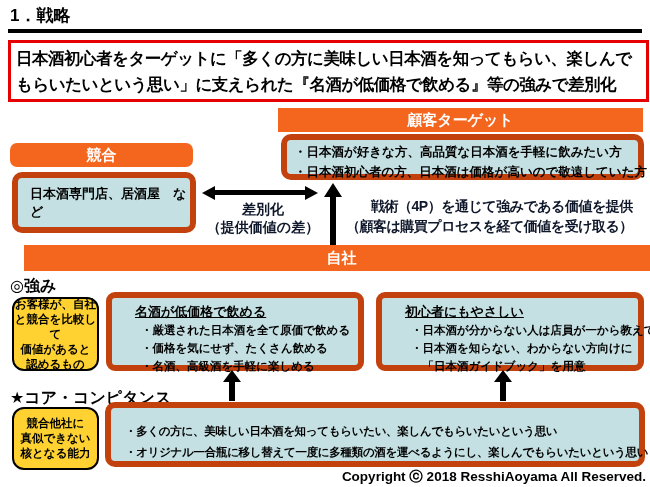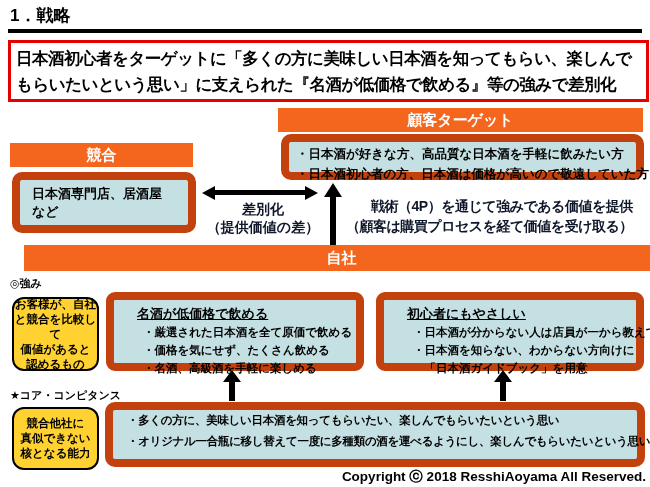--- a/index.html
+++ b/index.html
@@ -8,60 +8,60 @@
 
   #page-title{position:absolute;left:10px;top:4px;font-size:17px;font-weight:bold;color:#000;}
   #title-rule{position:absolute;left:8px;top:29px;width:634px;height:4px;background:#000;}
 
   #headline-box{position:absolute;left:8px;top:40px;width:625px;height:52px;
     border:3px solid #e60000;background:#fff;padding:2px 5px;}
   .headline-line{font-size:16.5px;font-weight:bold;line-height:26px;white-space:nowrap;letter-spacing:-0.5px;}
 
   .band{position:absolute;background:#F4661D;color:#fff;font-weight:bold;text-align:center;}
   #customer-band{left:278px;top:108px;width:365px;height:24px;font-size:15px;line-height:24px;}
-  #competitor-band{left:10px;top:143px;width:183px;height:24px;font-size:15px;line-height:24px;}
+  #competitor-band{left:10px;top:143px;width:183px;height:24px;font-size:15px;line-height:24px;border-radius:7px;}
   #company-band{left:8px;top:245px;width:635px;height:26px;font-size:15px;line-height:26px;margin-left:16px;}
 
-  .bluebox{position:absolute;background:#C5E0E3;border:8px solid #c2410c;border-radius:10px;box-sizing:border-box;}
+  .bluebox{position:absolute;background:#C5E0E3;border:6px solid #c2410c;border-radius:10px;box-sizing:border-box;}
   #customer-box{left:281px;top:134px;width:363px;height:46px;padding:2px 7px;}
   #customer-box .line{font-size:12.5px;font-weight:bold;line-height:20px;white-space:nowrap;}
   #competitor-box{left:12px;top:172px;width:184px;height:61px;display:flex;align-items:center;padding-left:12px;
     font-size:13px;font-weight:bold;}
 
   .rel-label{position:absolute;font-weight:bold;color:#0f172a;}
   #diff-label{left:198px;top:200px;width:130px;text-align:center;font-size:14px;line-height:18px;}
   #tactics-label{left:346px;top:196px;font-size:14px;line-height:20px;white-space:nowrap;letter-spacing:-0.5px;text-align:right;}
 
   .shaft{position:absolute;background:#000;}
   .tri{position:absolute;width:0;height:0;border-style:solid;}
   
   #diff-shaft{left:214px;top:190px;width:92px;height:5px;}
   #diff-head-left{left:202px;top:185.5px;border-width:7px 13px 7px 0;border-color:transparent #000 transparent transparent;}
   #diff-head-right{left:305px;top:185.5px;border-width:7px 0 7px 13px;border-color:transparent transparent transparent #000;}
   
   #val-shaft{left:330px;top:197px;width:6px;height:48px;}
   #val-head{left:324px;top:183px;border-width:0 9px 14px 9px;border-color:transparent transparent #000 transparent;}
 
-  .sec-label{position:absolute;font-size:11px;font-weight:bold;color:#000;}
+  .sec-label{position:absolute;font-size:16px;font-weight:bold;color:#000;}
   #strength-label{left:10px;top:276px;}
   #core-label{left:10px;top:388px;}
 
   .yellowbox{position:absolute;background:#FFD232;border:2px solid #000;border-radius:12px;box-sizing:border-box;
     display:flex;flex-direction:column;justify-content:center;align-items:center;text-align:center;
     font-size:11.5px;font-weight:bold;line-height:15px;}
   #strength-def{left:12px;top:297px;width:87px;height:74px;}
   #core-def{left:12px;top:407px;width:87px;height:63px;}
 
   .feature-box{padding:5px 23px;border-radius:9px;}
   #feature-box-1{left:106px;top:292px;width:258px;height:79px;}
   #feature-box-2{left:376px;top:292px;width:268px;height:79px;}
   .feature-title{font-size:13px;font-weight:bold;text-decoration:underline;white-space:nowrap;}
   .feature-item{font-size:11.5px;font-weight:bold;line-height:18px;margin-left:6px;white-space:nowrap;}
 
-  #core-box{left:105px;top:402px;width:540px;height:65px;padding:0 10px 0 12px;}
+  #core-box{left:105px;top:402px;width:540px;height:65px;padding:13px 10px 0 12px;}
   #core-box .feature-item{margin-left:2px;line-height:21px;letter-spacing:-0.3px;}
 
   
   #up1-shaft{left:229px;top:381px;width:6px;height:20px;}
   #up1-head{left:223px;top:370px;border-width:0 9px 12px 9px;border-color:transparent transparent #000 transparent;}
   #up2-shaft{left:500px;top:381px;width:6px;height:20px;}
   #up2-head{left:494px;top:370px;border-width:0 9px 12px 9px;border-color:transparent transparent #000 transparent;}
 
   #copyright{position:absolute;right:4px;top:468px;font-size:13.5px;font-weight:bold;color:#000;white-space:nowrap;}
 </style>

